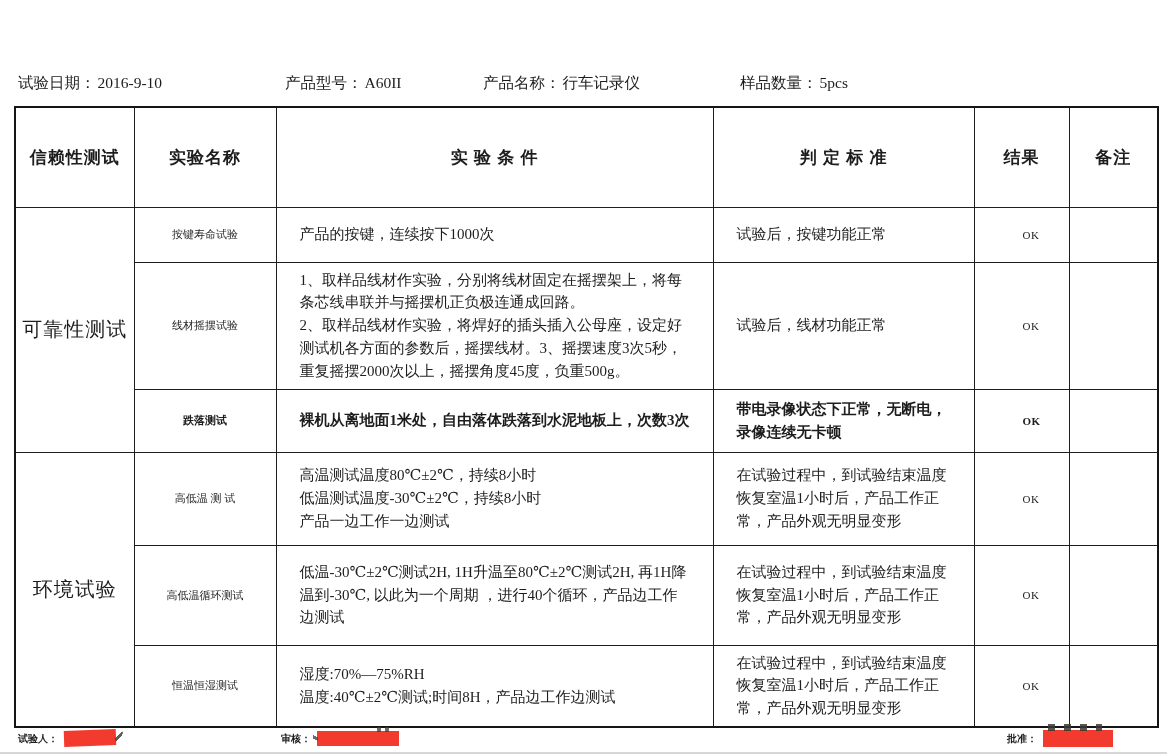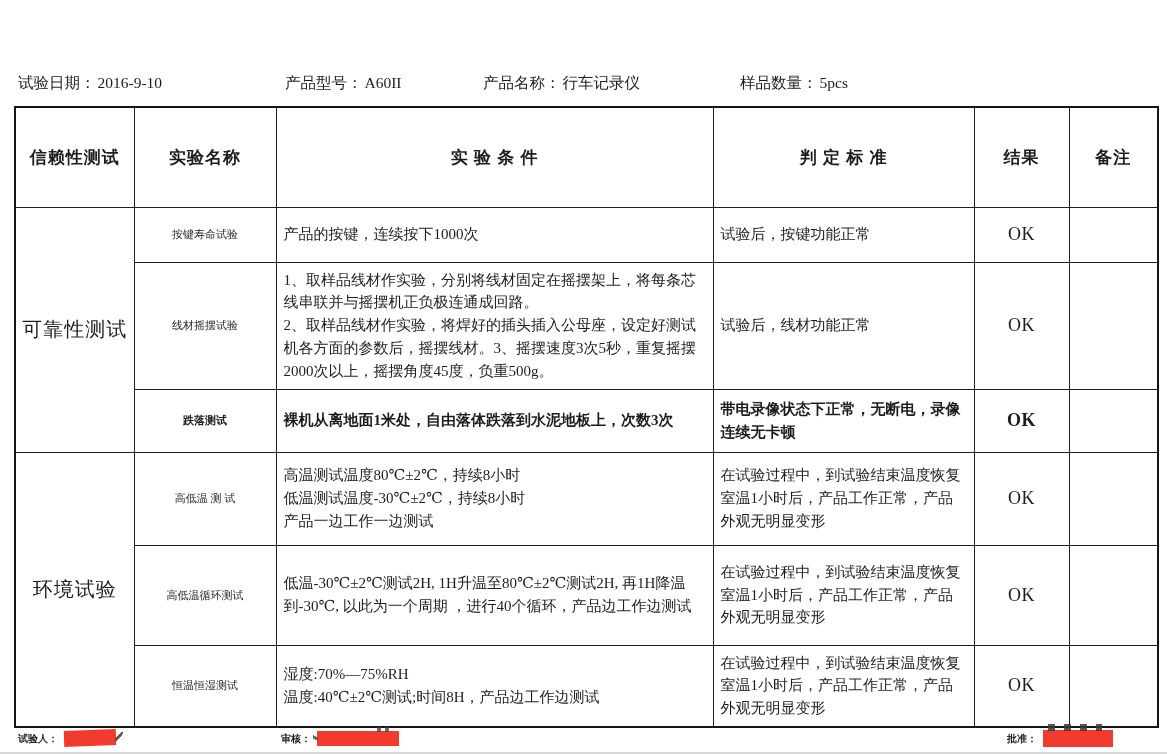--- a/index.html
+++ b/index.html
@@ -51,25 +51,25 @@
   tr.r3  { height: 93px; }
   tr.r4  { height: 100px; }
   tr.r5  { height: 82px; }
 
   th.hdr { font-size: 17px; font-weight: 700; text-align: center; letter-spacing: 1px; }
   td.group { font-size: 20px; font-weight: 500; text-align: center; letter-spacing: 1px; }
   td.name  { font-size: 11px; text-align: center; padding: 8px 4px; }
   td.cond, td.crit {
     font-size: 15px;
     text-align: left;
-    padding: 4px 7px;
+    padding: 4px 23px;
     line-height: 1.52;
     white-space: pre-line;
   }
-  td.res { font-size: 18px; text-align: center; letter-spacing: 0.5px; }
+  td.res { font-size: 11px; letter-spacing: 0.5px; padding-left: 48px; }
   td.rem { font-size: 14.5px; text-align: center; }
 
   .footer { position: absolute; top: 732px; left: 0; right: 0; height: 22px; font-size: 10px; font-weight: 700; }
   .sig { position: absolute; white-space: nowrap; }
   .sig-tester   { left: 18px; }
   .sig-reviewer { left: 281px; }
   .sig-approver { left: 1007px; }
 
   .redact {
     display: inline-block;

